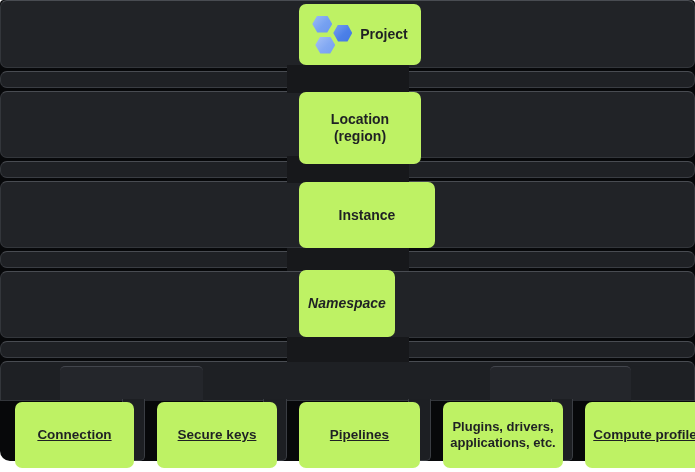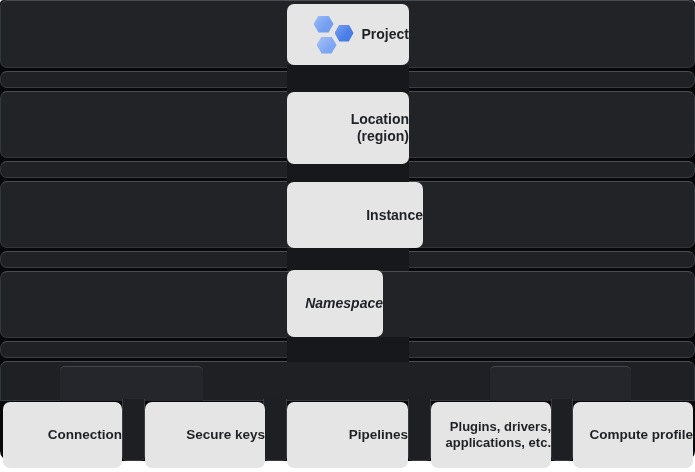--- a/index.html
+++ b/index.html
@@ -34,27 +34,28 @@
   }
   
   .gap-col{
     position:absolute;box-sizing:border-box;background:#1d1f23;
     border-left:1px solid #3a3d43;border-right:1px solid #3a3d43;
     border-bottom:1px solid #3a3d43;
     border-radius:0 0 5px 5px;
   }
   
   .node{
-    position:absolute;box-sizing:border-box;background:#e5e5e5;
+    position:absolute;box-sizing:border-box;background:#bef264;
     border-radius:7px;
-    display:flex;flex-direction:column;align-items:flex-end;justify-content:center;
+    display:flex;flex-direction:column;align-items:center;justify-content:center;
     color:#1f2124;font-weight:700;font-size:14px;line-height:17px;
     text-align:center;
+    margin-left:12px;
   }
-  .node.small{font-size:13.5px;line-height:16px;}
+  .node.small{font-size:13.5px;line-height:16px;text-decoration:underline;}
   .node.tiny{font-size:13px;line-height:16px;}
   .node-row{display:flex;flex-direction:row;align-items:center;justify-content:center;gap:8px;}
   
   .dficon{position:relative;display:inline-block;width:40px;height:40px;}
   .hx{
     position:absolute;display:block;
     clip-path:polygon(25% 0%,75% 0%,100% 50%,75% 100%,25% 100%,0% 50%);
   }
   .hx1{left:0;top:1px;width:20px;height:17px;
        background:linear-gradient(135deg,#9dbcf6 0%,#76a1f1 55%,#6b97ee 100%);}

